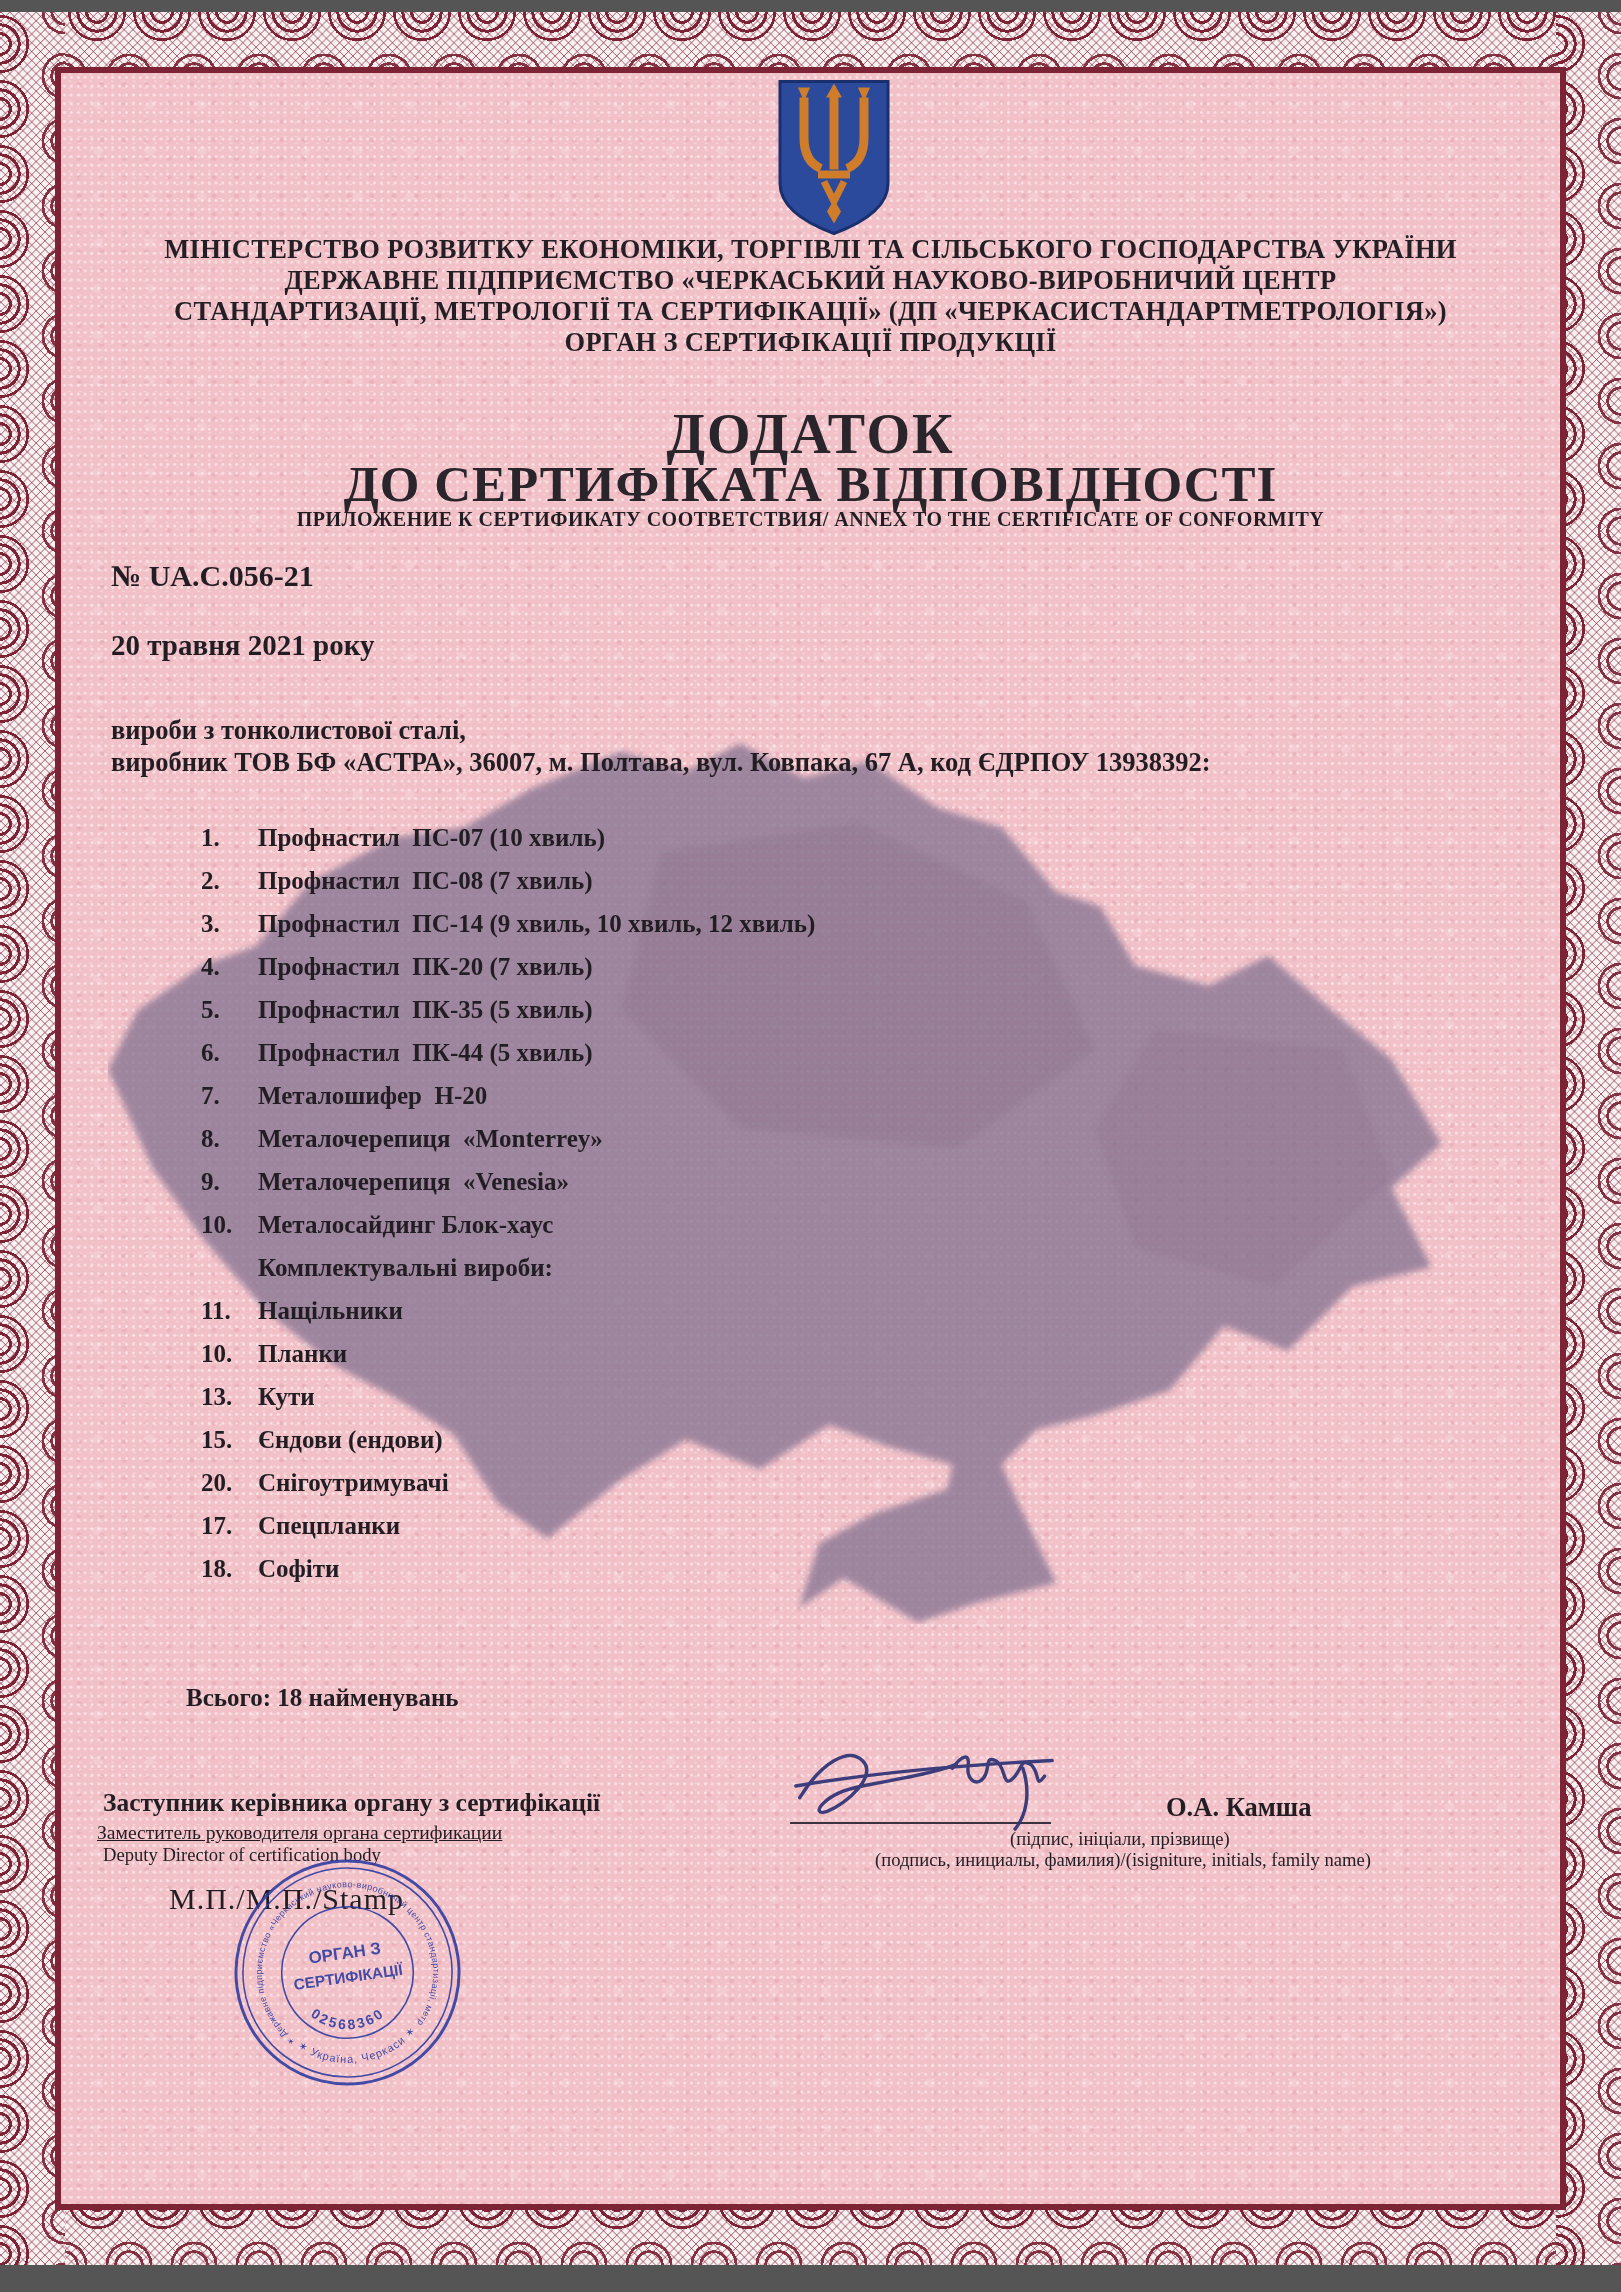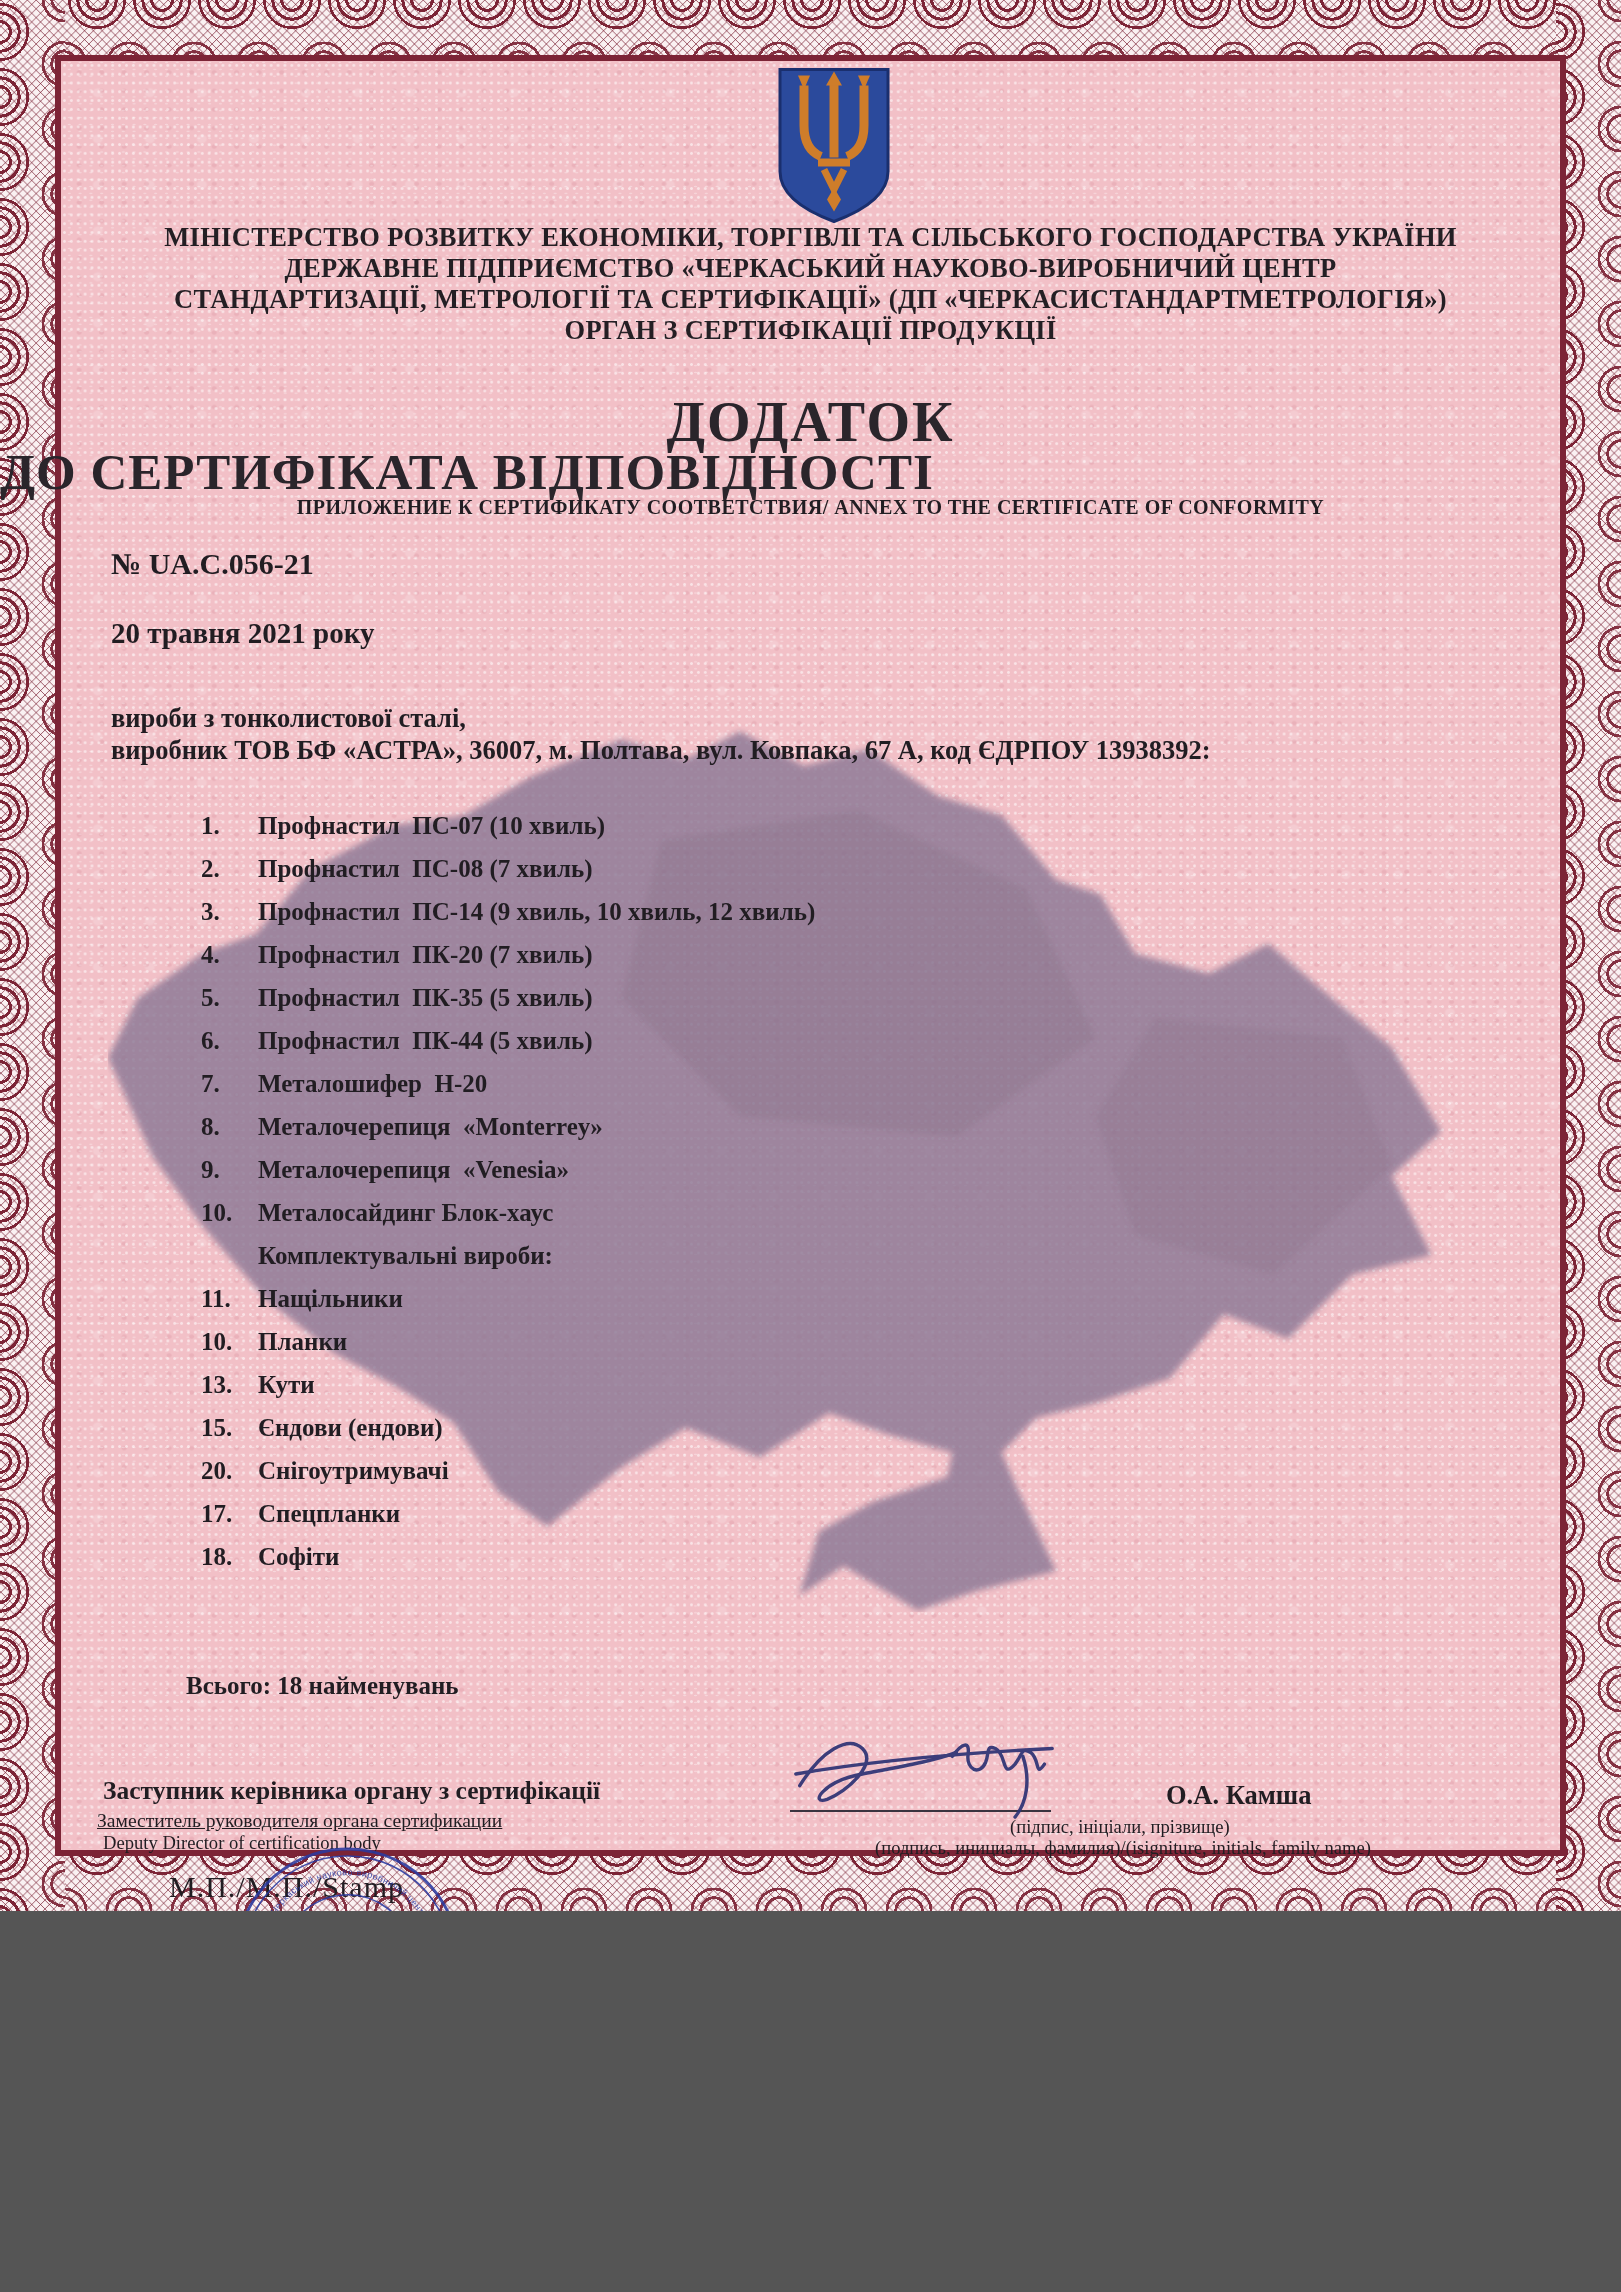--- a/index.html
+++ b/index.html
@@ -1,19 +1,19 @@
 <!DOCTYPE html>
 <html><head>
 <meta charset="utf-8">
 <style>
   html,body{margin:0;padding:0;background:#555;}
   .page{
     position:relative;
-    width:1621px;height:1911px;
-    margin:0 auto;
+    width:1621px;height:2253px;
+    margin:12px auto;
     background:#a3a3a3;
     overflow:hidden;
     font-family:"Liberation Serif","DejaVu Serif",serif;
     color:#211d22;
   }
   
   .paper{
     position:absolute;inset:61px;
     background-color:#f2c0c7;
     background-image:
@@ -57,21 +57,21 @@
 
   
   .emblem{position:absolute;left:774px;top:63px;width:120px;height:165px;}
   .ministry{
     position:absolute;left:69px;right:69px;top:222px;
     text-align:center;font-weight:bold;font-size:26.5px;line-height:31px;
     letter-spacing:0.3px;color:#241f24;
   }
   .title1{position:absolute;left:0;width:100%;top:390px;text-align:center;
     font-weight:bold;font-size:56px;letter-spacing:2px;color:#2a252b;}
-  .title2{position:absolute;left:0;width:100%;top:443px;
+  .title2{position:absolute;left:0;width:100%;top:443px;text-align:center;
     font-weight:bold;font-size:51px;letter-spacing:1px;color:#2a252b;}
   .subtitle{position:absolute;left:0;width:100%;top:496px;text-align:center;
     font-weight:bold;font-size:20px;letter-spacing:0.5px;}
 
   .sans{font-family:Liberation Serif, serif;}
   .certno{position:absolute;left:111px;top:547px;font-weight:bold;font-size:30px;}
   .date{position:absolute;left:111px;top:617px;font-weight:bold;font-size:29px;}
   .intro{position:absolute;left:111px;top:702px;font-weight:bold;font-size:26.5px;line-height:32px;}
 
   

